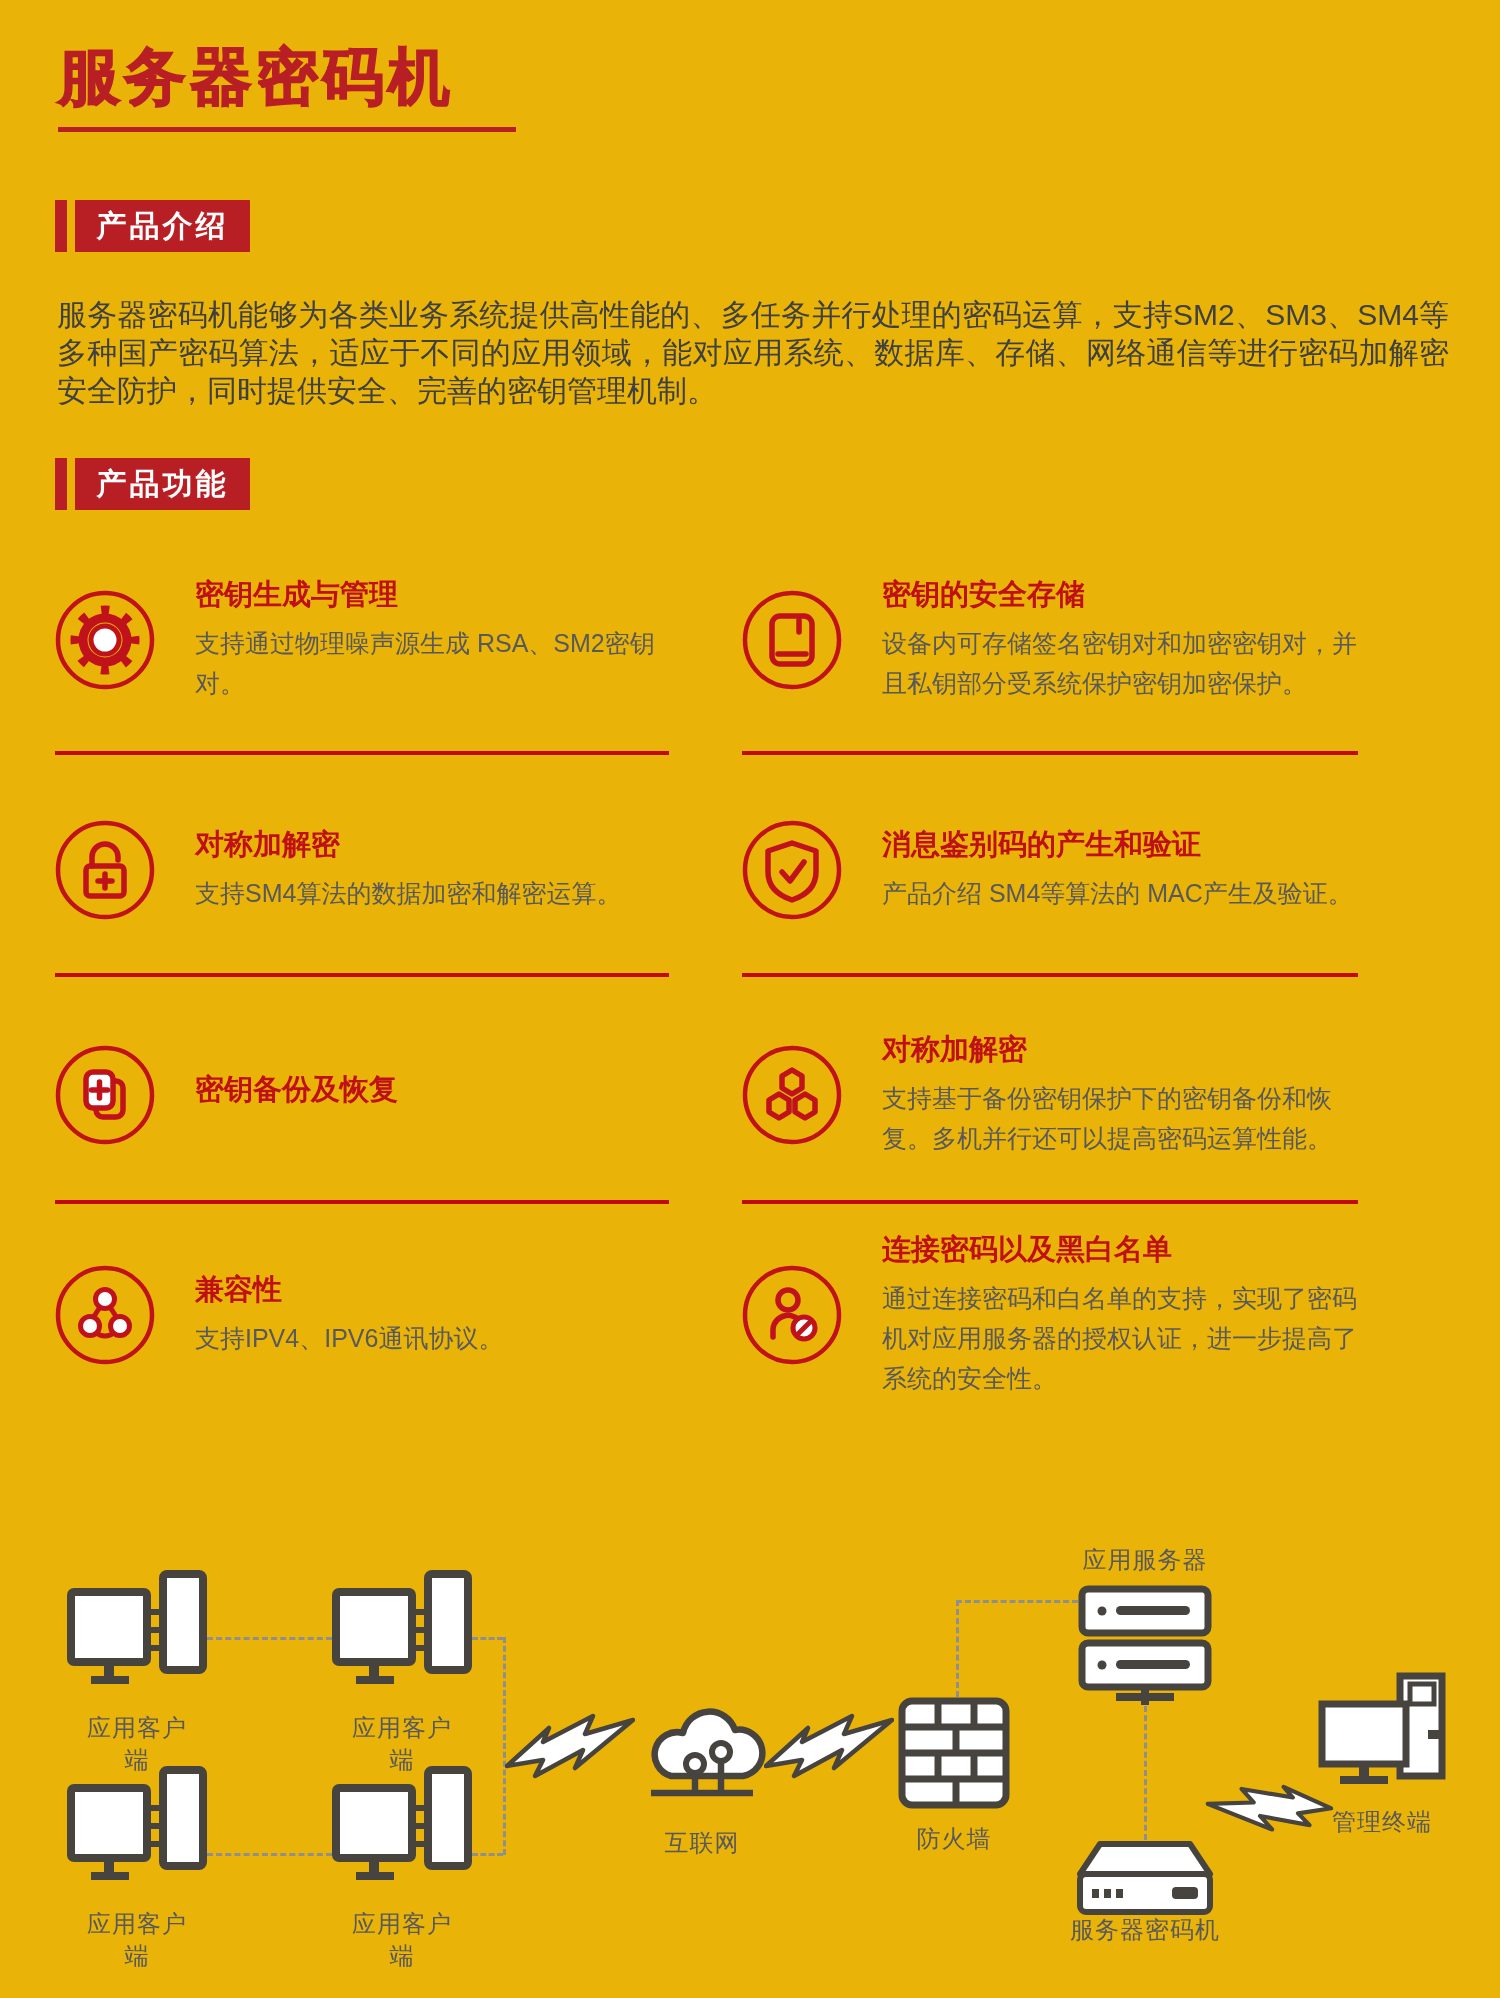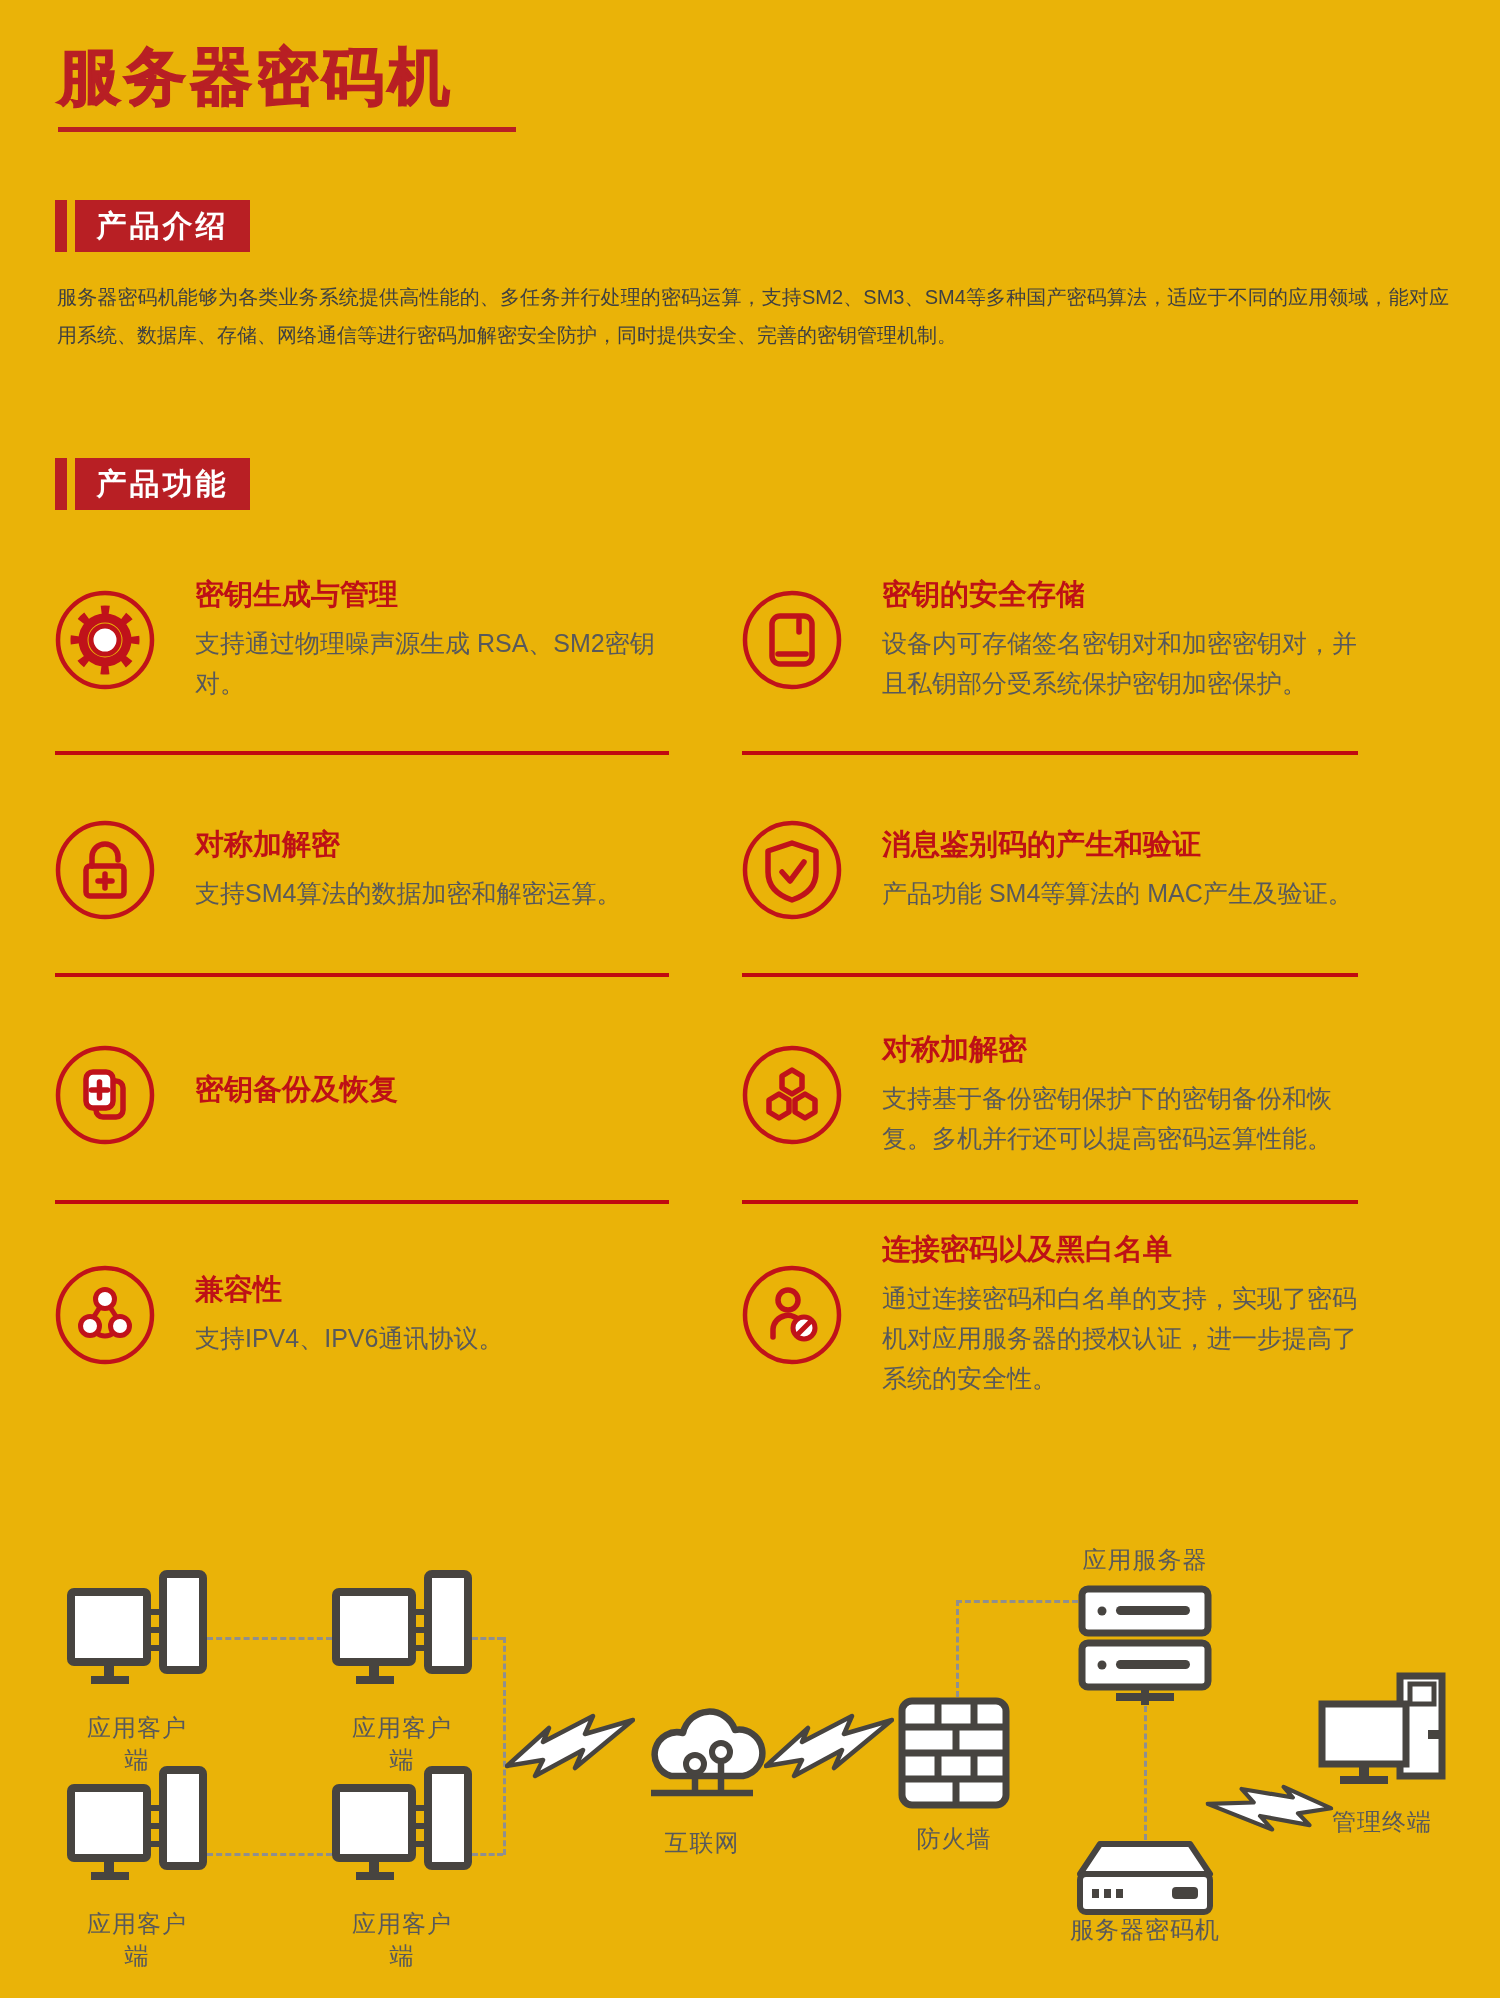--- a/index.html
+++ b/index.html
@@ -12,22 +12,22 @@
   .title-underline{position:absolute;left:58px;top:127px;width:458px;height:5px;background:#B81F24;}
 
   
   .sec-header{position:absolute;left:55px;height:52px;}
   .sec-bar{position:absolute;left:0;top:0;width:12px;height:52px;background:#B81F24;}
   .sec-box{position:absolute;left:20px;top:0;width:175px;height:52px;background:#B81F24;
     color:#ffffff;font-size:30px;font-weight:bold;letter-spacing:3px;
     display:flex;align-items:center;justify-content:center;}
 
   
-  .intro-text{position:absolute;left:57px;top:278px;width:1392px;
-    font-size:20px;line-height:38px;color:#3f4042;text-align:justify;}
+  .intro-text{position:absolute;left:57px;top:296px;width:1392px;
+    font-size:30px;line-height:38px;color:#3f4042;text-align:justify;}
 
   
   .feature{position:absolute;height:120px;display:flex;align-items:center;}
   .feature .ficon{flex:0 0 100px;width:100px;height:100px;}
   .feature .ftext{margin-left:40px;}
   .feature .ftitle{font-size:29px;font-weight:bold;color:#BE1016;margin-bottom:12px;line-height:34px;}
   .feature .fdesc{font-size:25px;line-height:40px;color:#58595B;}
   .col-l .ftext{width:470px;}
   .col-r .ftext{width:480px;}
   .divider{position:absolute;height:4px;background:#C00A10;}
@@ -111,21 +111,21 @@
   <div class="feature col-r" style="left:742px;top:810px;">
     <div class="ficon">
       <svg viewBox="0 0 100 100" width="100" height="100">
         <circle cx="50" cy="50" r="47" fill="none" stroke="#C0121A" stroke-width="4.5"></circle>
         <path d="M50 23 L74 31 V52 C74 68 62 76 50 80 C38 76 26 68 26 52 V31 Z" fill="none" stroke="#C0121A" stroke-width="5.5" stroke-linejoin="round"></path>
         <path d="M40 52 l8 9 l14 -19" fill="none" stroke="#C0121A" stroke-width="5.5" stroke-linecap="round" stroke-linejoin="round"></path>
       </svg>
     </div>
     <div class="ftext">
       <div class="ftitle">消息鉴别码的产生和验证</div>
-      <div class="fdesc">产品功能 SM4等算法的 MAC产生及验证。</div>
+      <div class="fdesc">产品介绍 SM4等算法的 MAC产生及验证。</div>
     </div>
   </div>
 
   <div class="divider" style="left:55px;top:973px;width:614px;"></div>
   <div class="divider" style="left:742px;top:973px;width:616px;"></div>
 
   <div class="feature col-l" style="left:55px;top:1035px;">
     <div class="ficon">
       <svg viewBox="0 0 100 100" width="100" height="100">
         <circle cx="50" cy="50" r="47" fill="none" stroke="#C0121A" stroke-width="4.5"></circle>

